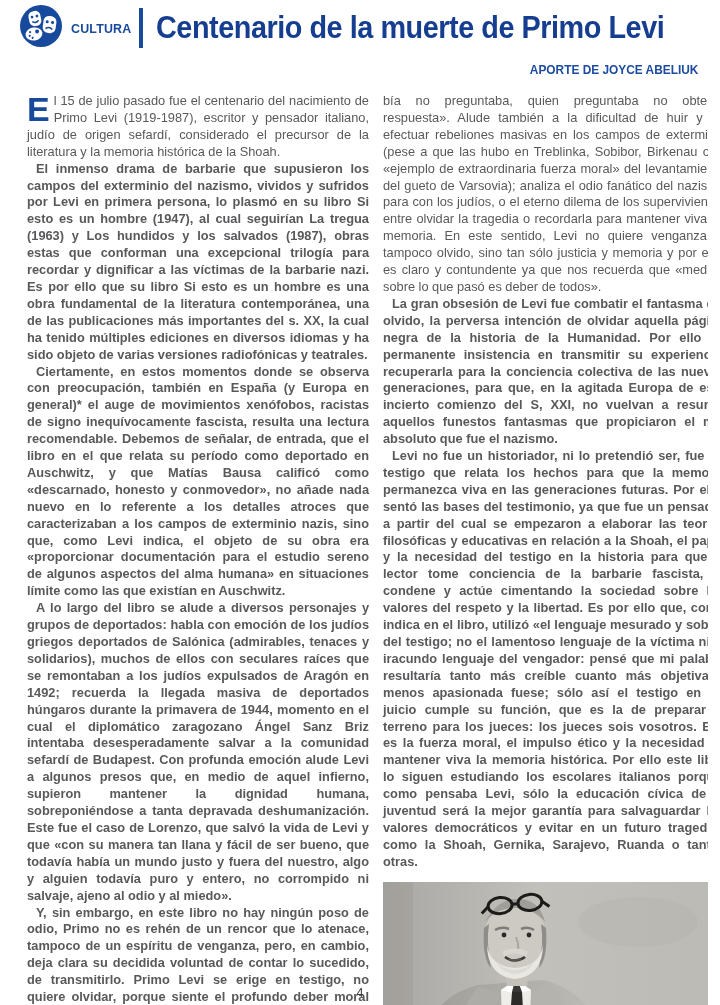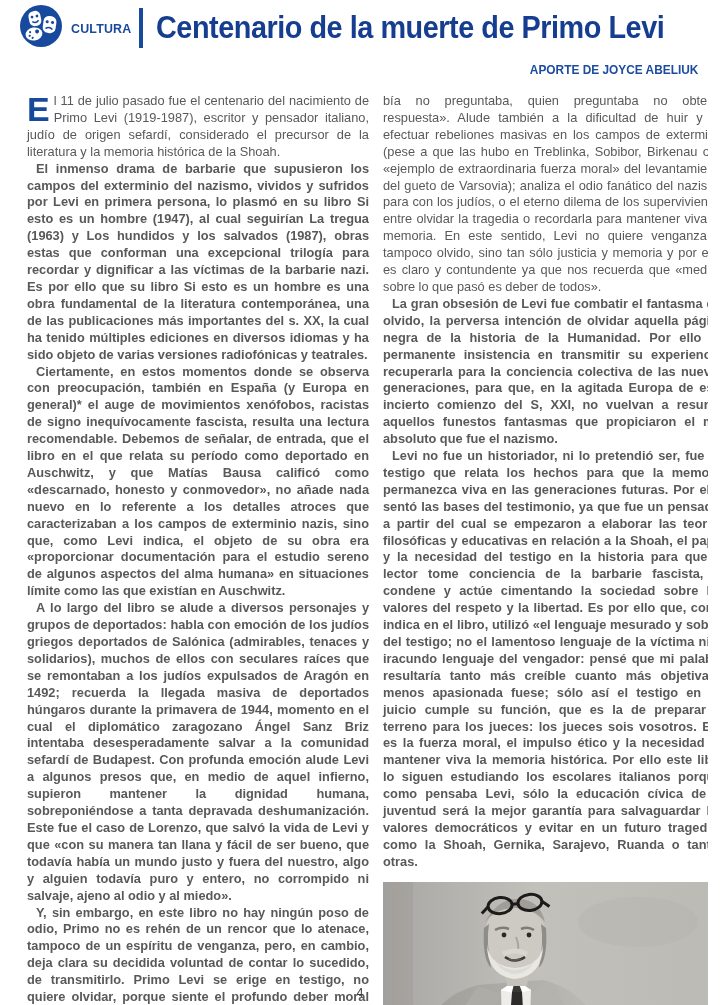--- a/index.html
+++ b/index.html
@@ -86,21 +86,21 @@
     <span class="section-label">CULTURA</span>
     <span class="divider-bar"></span>
     <h1 class="page-title">Centenario de la muerte de Primo Levi</h1>
   </div>
 
   <div class="byline">APORTE DE JOYCE ABELIUK</div>
 
   <div class="columns">
 
     <div class="col">
-      <p><span class="dropcap">E</span><span>l 11 de julio pasado fue el centenario del nacimiento de Primo Levi (1919-1987), escritor y pensador italiano, judío de origen sefardí, considerado el precursor de la literatura y la memoria histórica de la Shoah.</span></p>
+      <p><span class="dropcap">E</span><span>l 15 de julio pasado fue el centenario del nacimiento de Primo Levi (1919-1987), escritor y pensador italiano, judío de origen sefardí, considerado el precursor de la literatura y la memoria histórica de la Shoah.</span></p>
       <p class="indent">El inmenso drama de barbarie que supusieron los campos del exterminio del nazismo, vividos y sufridos por Levi en primera persona, lo plasmó en su libro Si esto es un hombre (1947), al cual seguirían La tregua (1963) y Los hundidos y los salvados (1987), obras estas que conforman una excepcional trilogía para recordar y dignificar a las víctimas de la barbarie nazi. Es por ello que su libro Si esto es un hombre es una obra fundamental de la literatura contemporánea, una de las publicaciones más importantes del s. XX, la cual ha tenido múltiples ediciones en diversos idiomas y ha sido objeto de varias versiones radiofónicas y teatrales.</p>
       <p class="indent">Ciertamente, en estos momentos donde se observa con preocupación, también en España (y Europa en general)* el auge de movimientos xenófobos, racistas de signo inequívocamente fascista, resulta una lectura recomendable. Debemos de señalar, de entrada, que el libro en el que relata su período como deportado en Auschwitz, y que Matías Bausa calificó como «descarnado, honesto y conmovedor», no añade nada nuevo en lo referente a los detalles atroces que caracterizaban a los campos de exterminio nazis, sino que, como Levi indica, el objeto de su obra era «proporcionar documentación para el estudio sereno de algunos aspectos del alma humana» en situaciones límite como las que existían en Auschwitz.</p>
       <p class="indent">A lo largo del libro se alude a diversos personajes y grupos de deportados: habla con emoción de los judíos griegos deportados de Salónica (admirables, tenaces y solidarios), muchos de ellos con seculares raíces que se remontaban a los judíos expulsados de Aragón en 1492; recuerda la llegada masiva de deportados húngaros durante la primavera de 1944, momento en el cual el diplomático zaragozano Ángel Sanz Briz intentaba desesperadamente salvar a la comunidad sefardí de Budapest. Con profunda emoción alude Levi a algunos presos que, en medio de aquel infierno, supieron mantener la dignidad humana, sobreponiéndose a tanta depravada deshumanización. Este fue el caso de Lorenzo, que salvó la vida de Levi y que «con su manera tan llana y fácil de ser bueno, que todavía había un mundo justo y fuera del nuestro, algo y alguien todavía puro y entero, no corrompido ni salvaje, ajeno al odio y al miedo».</p>
       <p class="indent">Y, sin embargo, en este libro no hay ningún poso de odio, Primo no es rehén de un rencor que lo atenace, tampoco de un espíritu de venganza, pero, en cambio, deja clara su decidida voluntad de contar lo sucedido, de transmitirlo. Primo Levi se erige en testigo, no quiere olvidar, porque siente el profundo deber moral de dar voz a los que ya no lo pueden contar.</p>
       <p class="indent">Frente a los que maquillan la tragedia en base a teorías negacionistas y revisionistas afines al neofascismo, afirma que el pueblo alemán sabía que se estaba perpetrando un genocidio de inmensas proporciones y, por ello, lo considera «plenamente culpable» ya que, «quien sabía no hablaba, quien no sa-</p>
     </div>
 
     <div class="col">
       <p>bía no preguntaba, quien preguntaba no obtenía respuesta». Alude también a la dificultad de huir y de efectuar rebeliones masivas en los campos de exterminio (pese a que las hubo en Treblinka, Sobibor, Birkenau o el «ejemplo de extraordinaria fuerza moral» del levantamiento del gueto de Varsovia); analiza el odio fanático del nazismo para con los judíos, o el eterno dilema de los supervivientes entre olvidar la tragedia o recordarla para mantener viva su memoria. En este sentido, Levi no quiere venganza ni tampoco olvido, sino tan sólo justicia y memoria y por ello, es claro y contundente ya que nos recuerda que «meditar sobre lo que pasó es deber de todos».</p>
       <p class="indent">La gran obsesión de Levi fue combatir el fantasma del olvido, la perversa intención de olvidar aquella página negra de la historia de la Humanidad. Por ello su permanente insistencia en transmitir su experiencia, recuperarla para la conciencia colectiva de las nuevas generaciones, para que, en la agitada Europa de este incierto comienzo del S, XXI, no vuelvan a resurgir aquellos funestos fantasmas que propiciaron el mal absoluto que fue el nazismo.</p>

